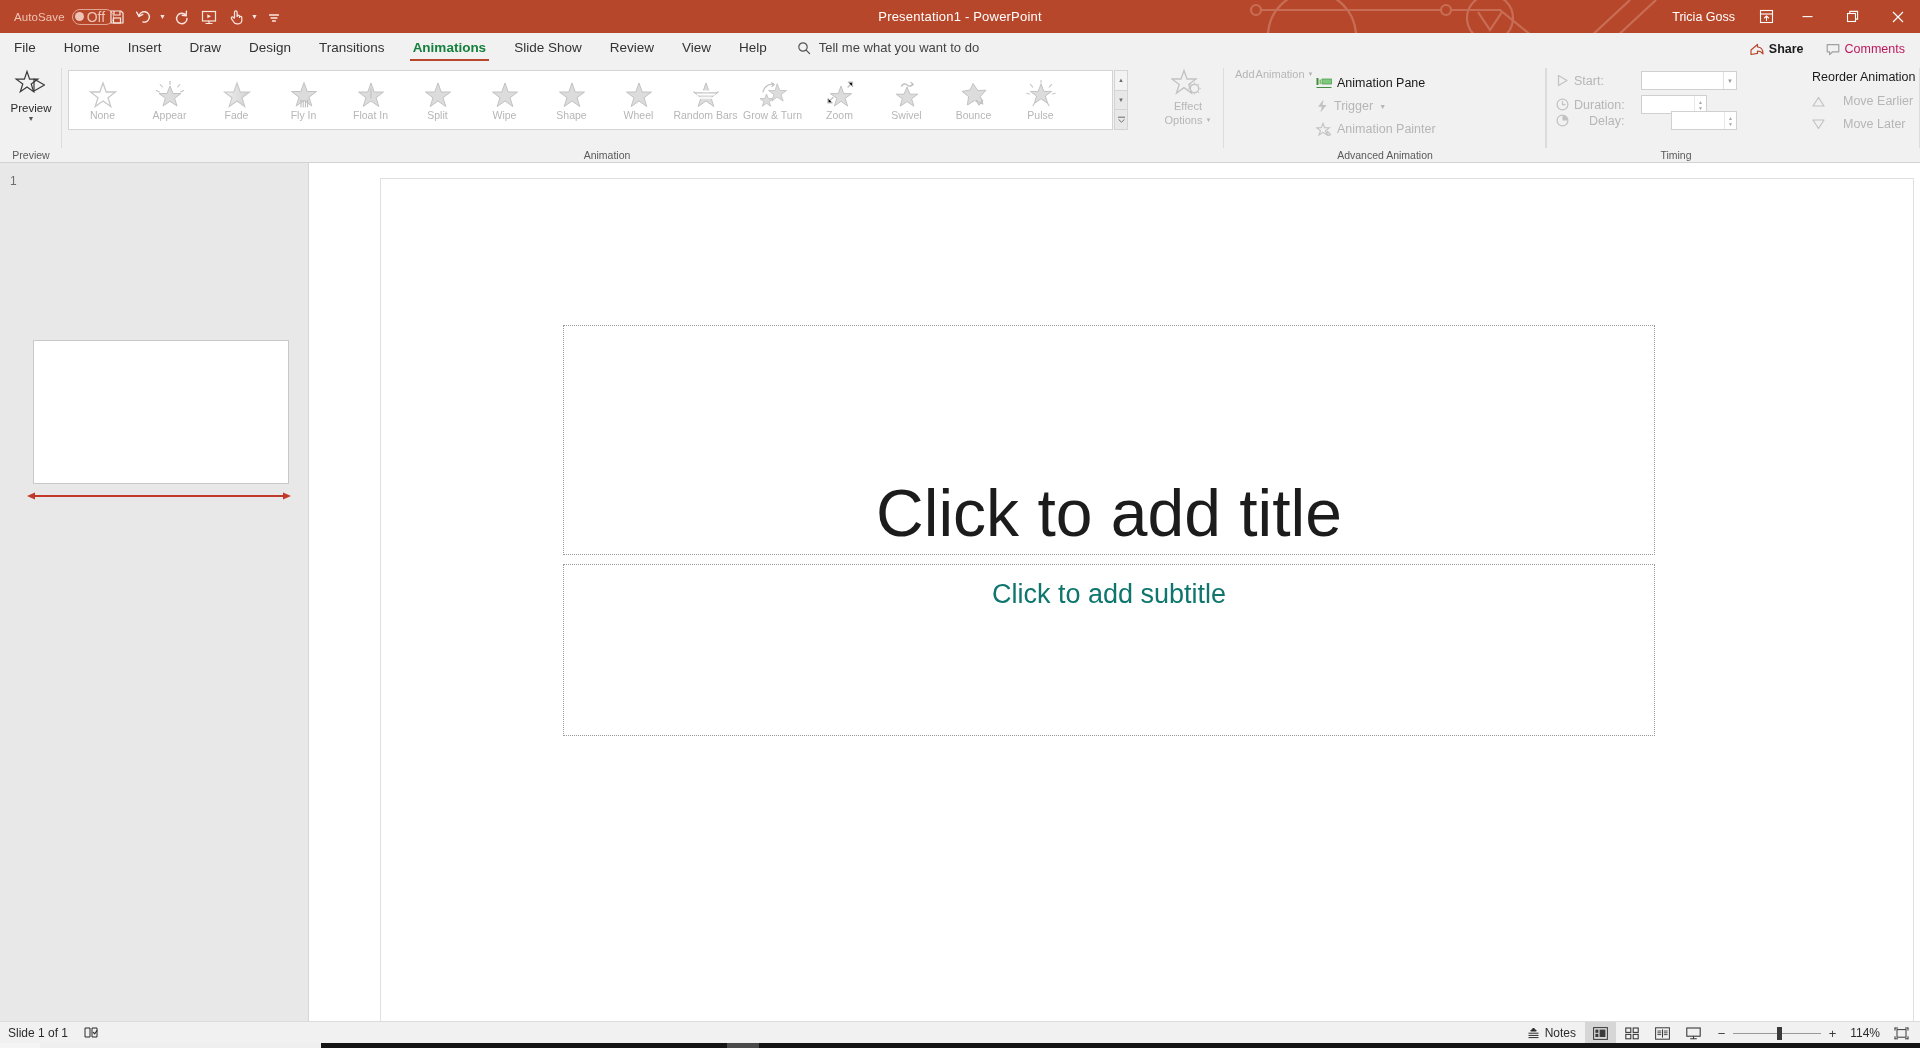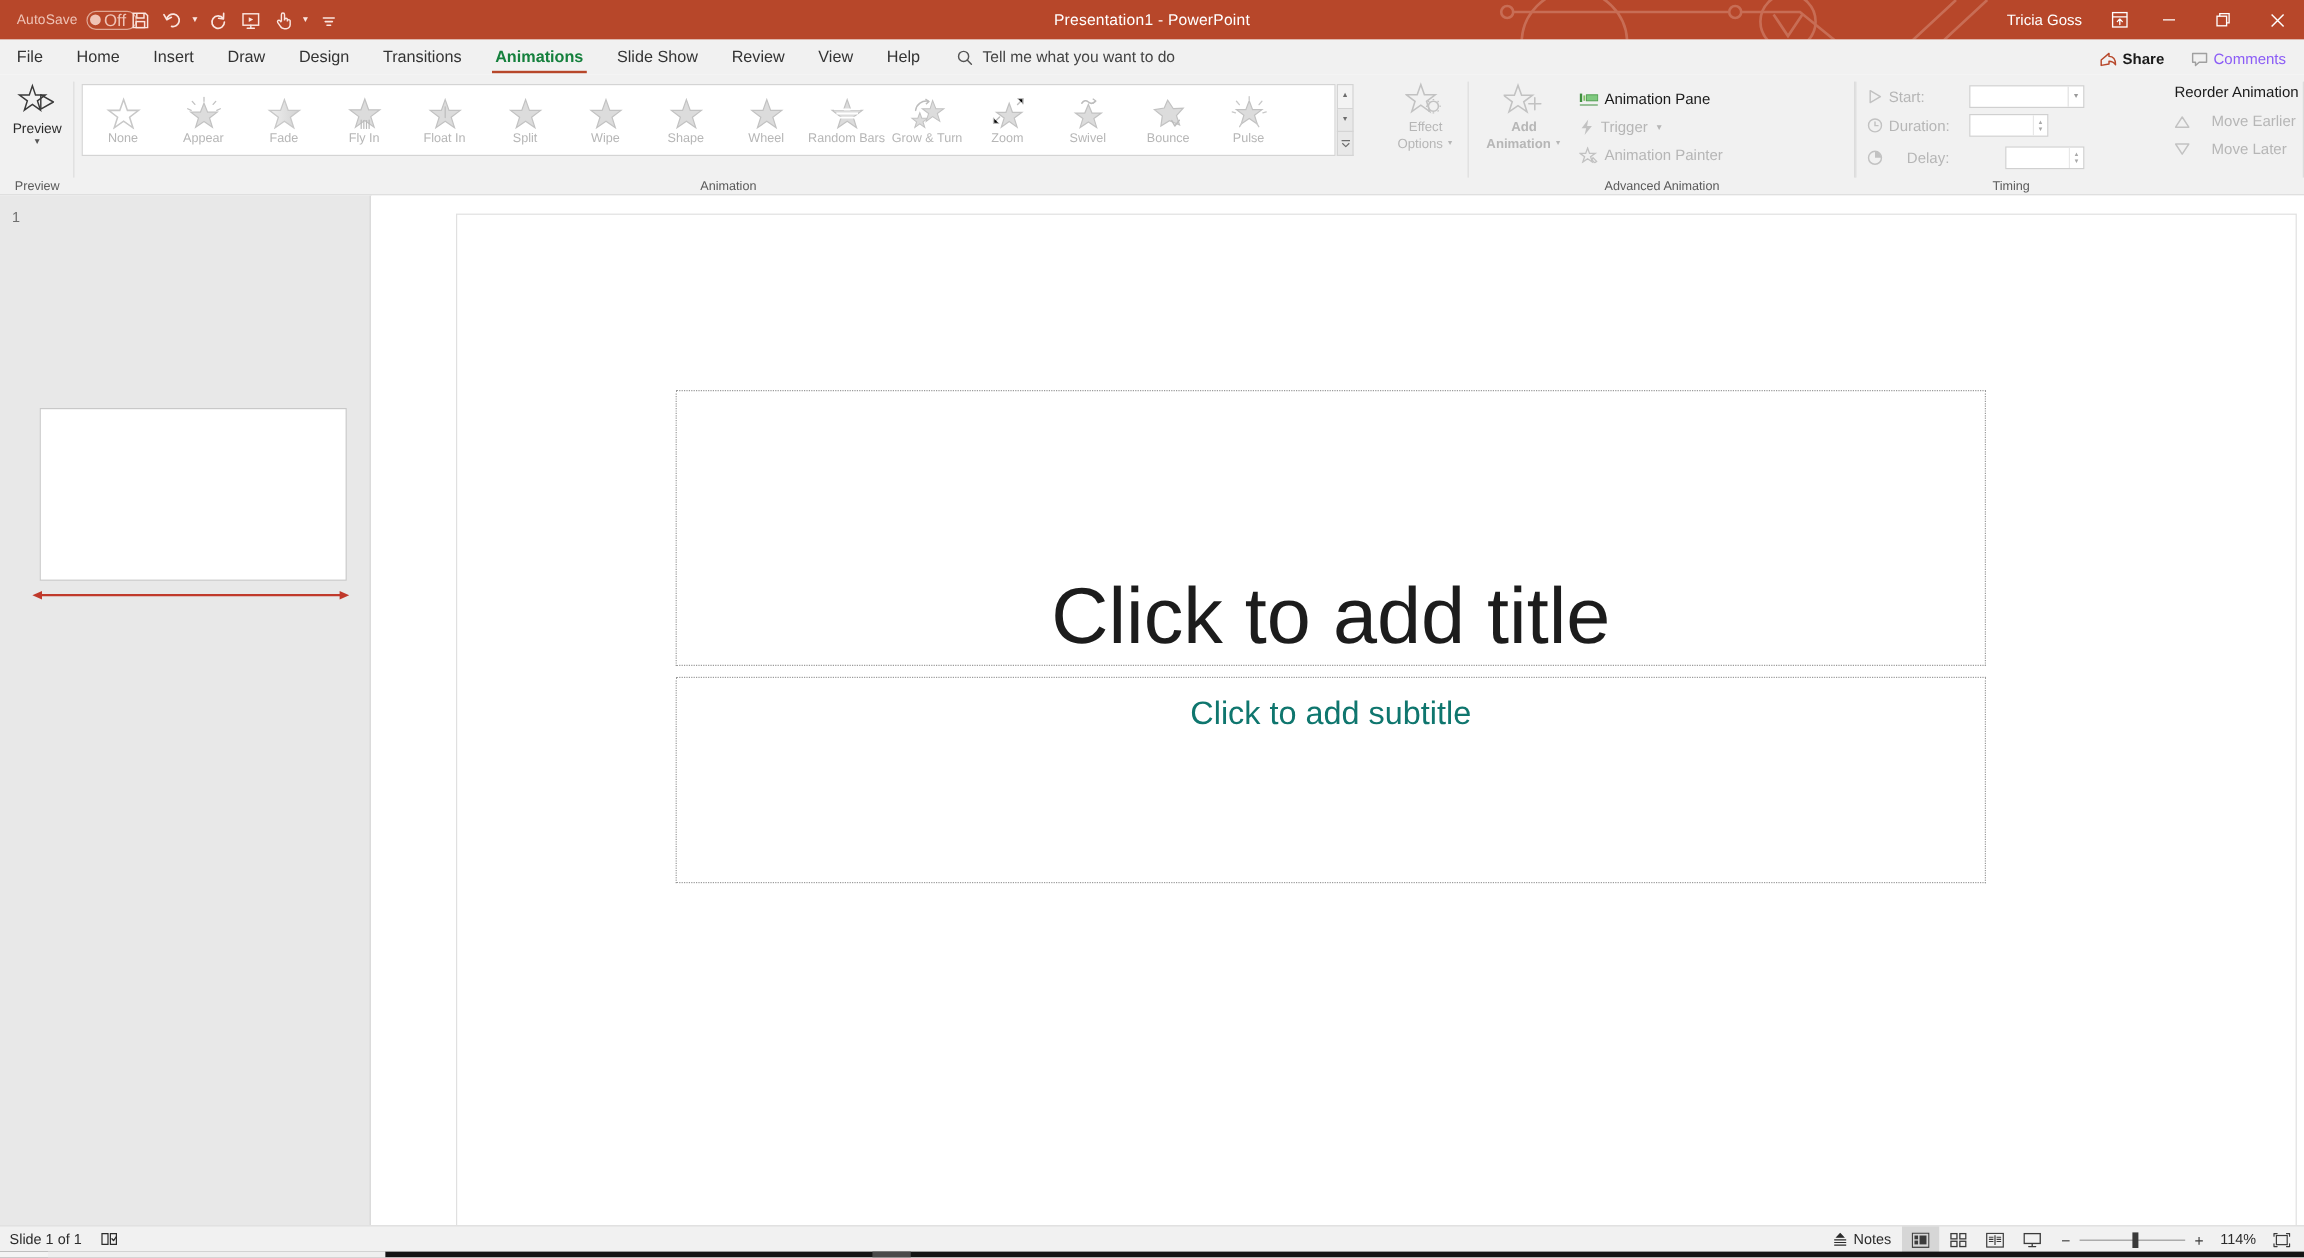--- a/index.html
+++ b/index.html
@@ -92,21 +92,21 @@
 
   #tabstrip-right {
     position: absolute; right: 6px; bottom: 3px;
     display: flex; align-items: center; gap: 4px;
   }
   .tsr-btn {
     display: flex; align-items: center; gap: 5px;
     font-size: 12.5px; padding: 3px 9px; white-space: nowrap;
   }
   #share-btn { color: #1a1a1a; font-weight: bold; }
-  #comments-btn { color: #8b5cf6; align-items: flex-end; }
+  #comments-btn { color: #be185d; align-items: flex-end; }
 
   
   #ribbon {
     position: absolute; left: 0; top: 62px; width: 1920px; height: 101px;
     background: #f1f1f1; border-bottom: 1px solid #d2d2d2;
   }
   .rgroup { position: absolute; top: 0; height: 101px; }
   .rgroup-label {
     position: absolute; bottom: 2px; left: 0; width: 100%;
     text-align: center; font-size: 10.5px; color: #5a5a5a;
@@ -153,21 +153,21 @@
   #effect-btn {
     position: absolute; left: 4px; top: 6px; width: 64px; height: 80px;
     display: flex; flex-direction: column; align-items: center; gap: 1px;
   }
   .rbig-label { font-size: 11px; color: #b6b6b6; text-align: center; line-height: 13px; }
 
   
   #grp-advanced { left: 1224px; width: 322px; }
   #add-animation-btn {
     position: absolute; left: 10px; top: 6px; width: 72px; height: 80px;
-    display: flex; flex-direction: column; align-items: center; gap: 1px; font-weight: bold;
+    display: flex; align-items: flex-start; gap: 1px;
   }
   .adv-row {
     position: absolute; left: 92px; display: flex; align-items: center; gap: 5px;
     height: 22px; font-size: 12.5px; white-space: nowrap;
   }
   .adv-enabled { color: #1a1a1a; }
   .adv-disabled { color: #b6b6b6; }
   .adv-caret { font-size: 7px; margin-left: 1px; }
 
   
@@ -714,21 +714,21 @@
       <span class="timing-lbl">Duration:</span>
       <div class="tinput" style="width:66px;">
         <span style="flex:1;font-size:11.5px;padding-right:3px;"></span>
         <span class="spin">
             <span>▲</span>
             <span>▼</span>
           </span>
       </div>
     </div>
 
-    <div class="timing-row" style="top:59px;gap:20px;">
+    <div class="timing-row" style="top:48px;gap:20px;">
       <svg width="13" height="13" viewBox="0 0 13 13" fill="none" stroke="#c2c2c2" stroke-width="1.2">
         <circle cx="6.5" cy="6.5" r="5.4"></circle>
           <path d="M6.5 1.3 A5.2 5.2 0 0 1 11.6 6.5 L6.5 6.5 Z" fill="#c2c2c2" stroke="none"></path>
       </svg>
       <span class="timing-lbl">Delay:</span>
       <div class="tinput" style="width:66px;">
         <span style="flex:1;font-size:11.5px;padding-right:3px;"></span>
         <span class="spin">
             <span>▲</span>
             <span>▼</span>

